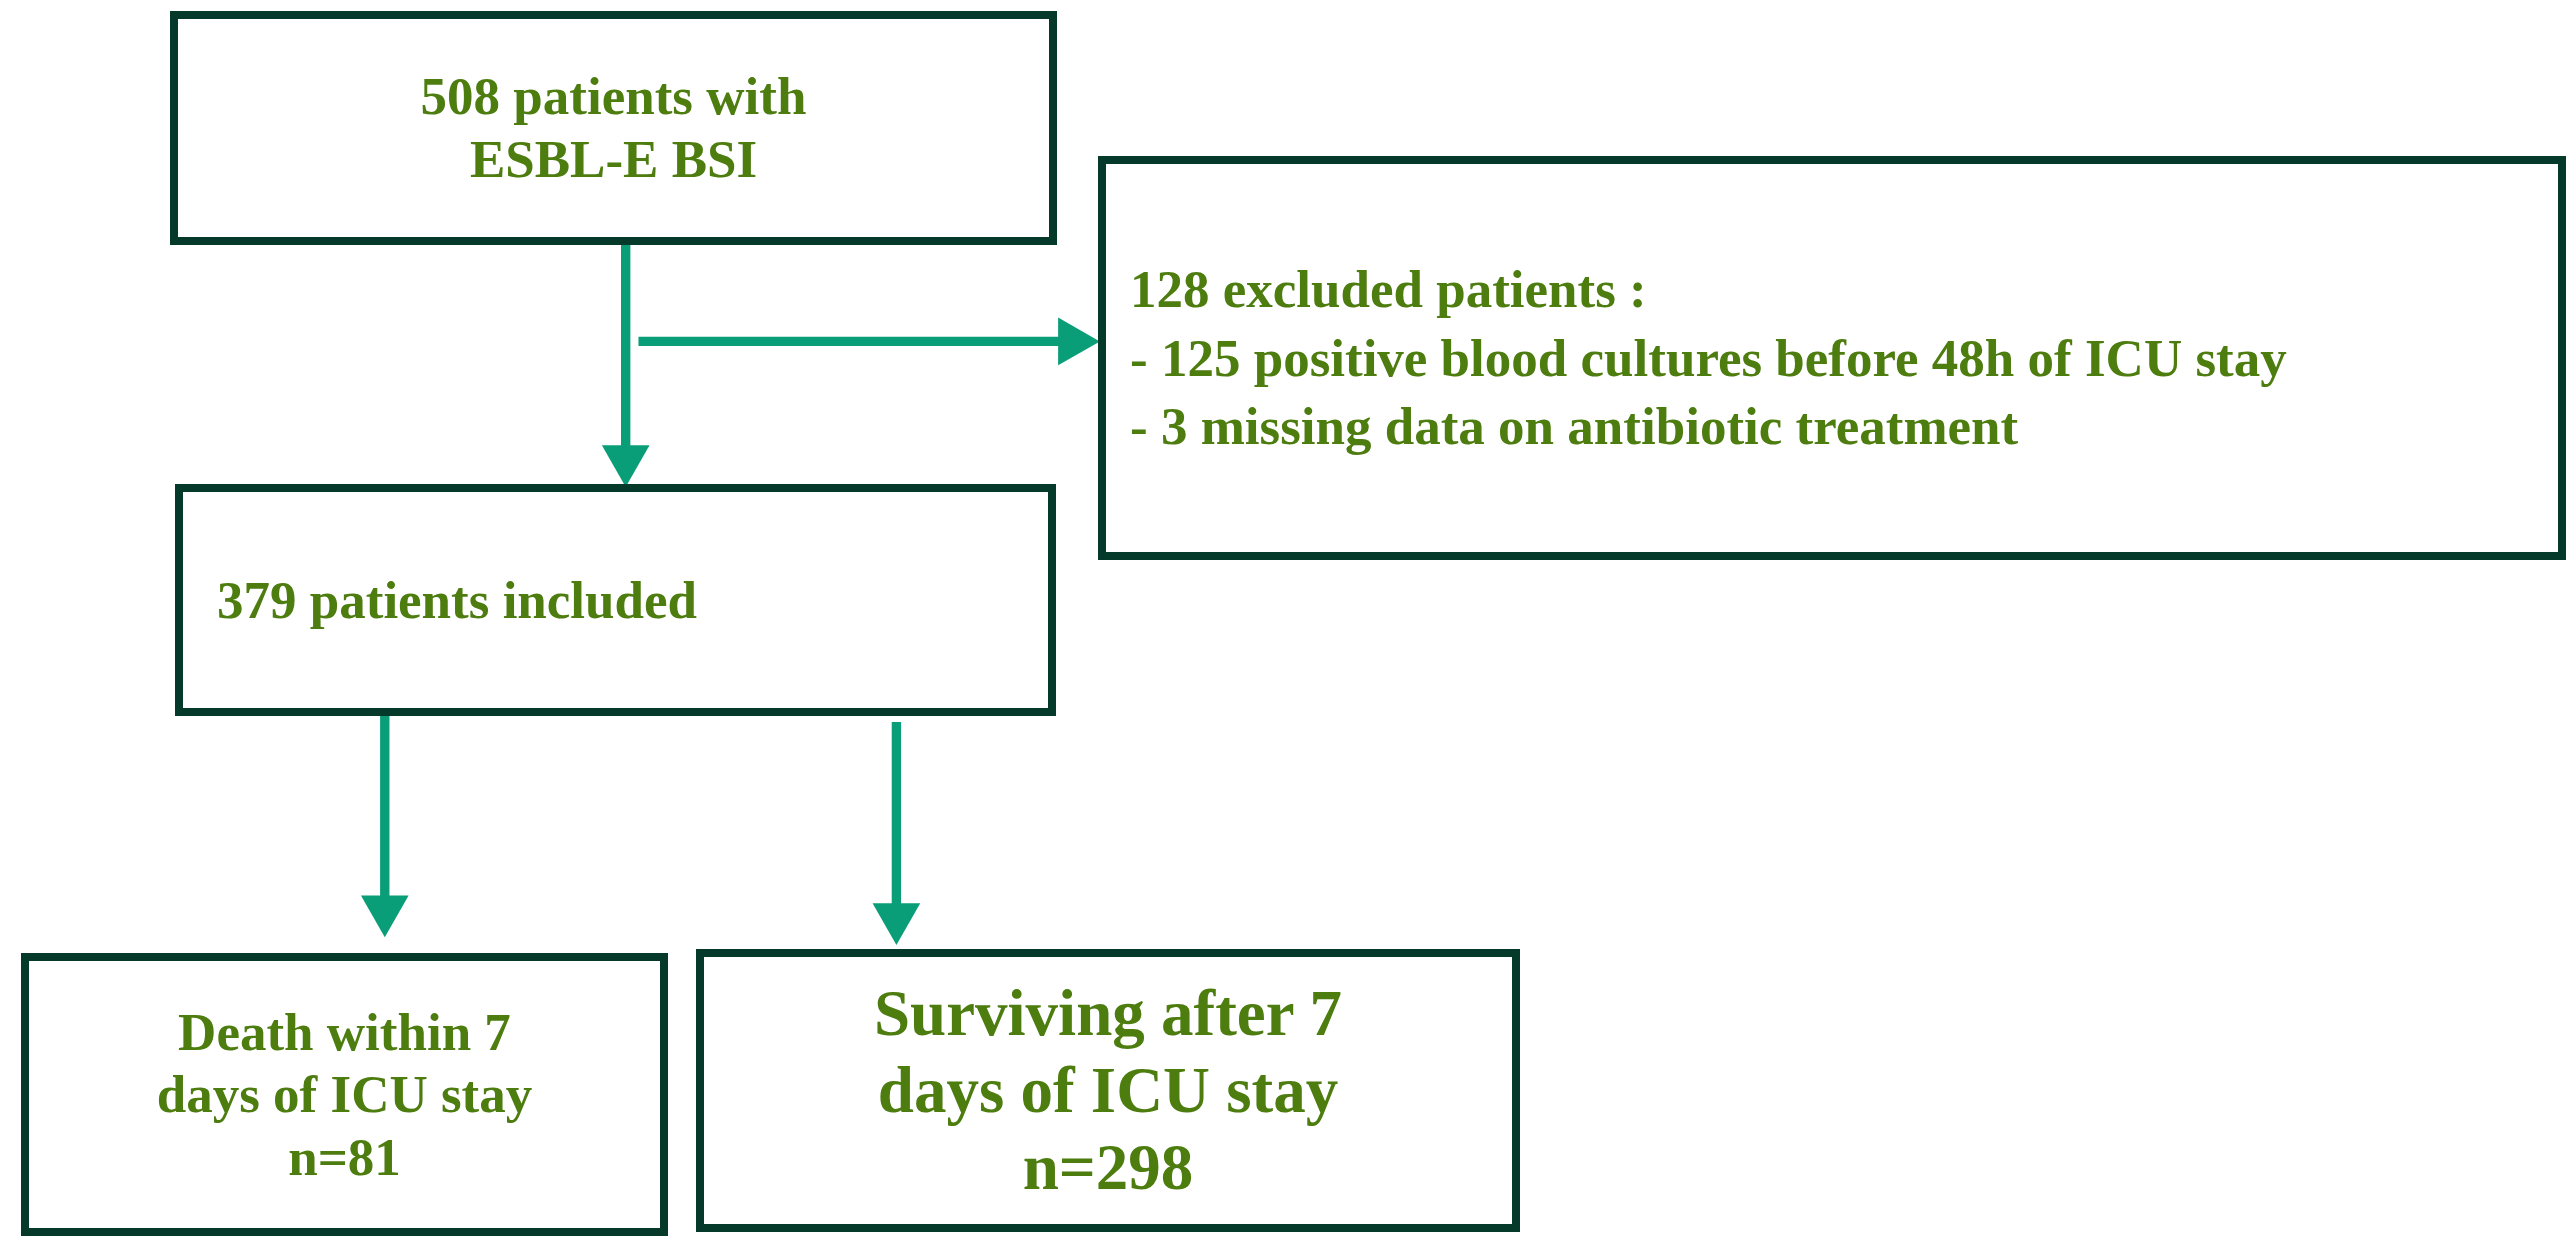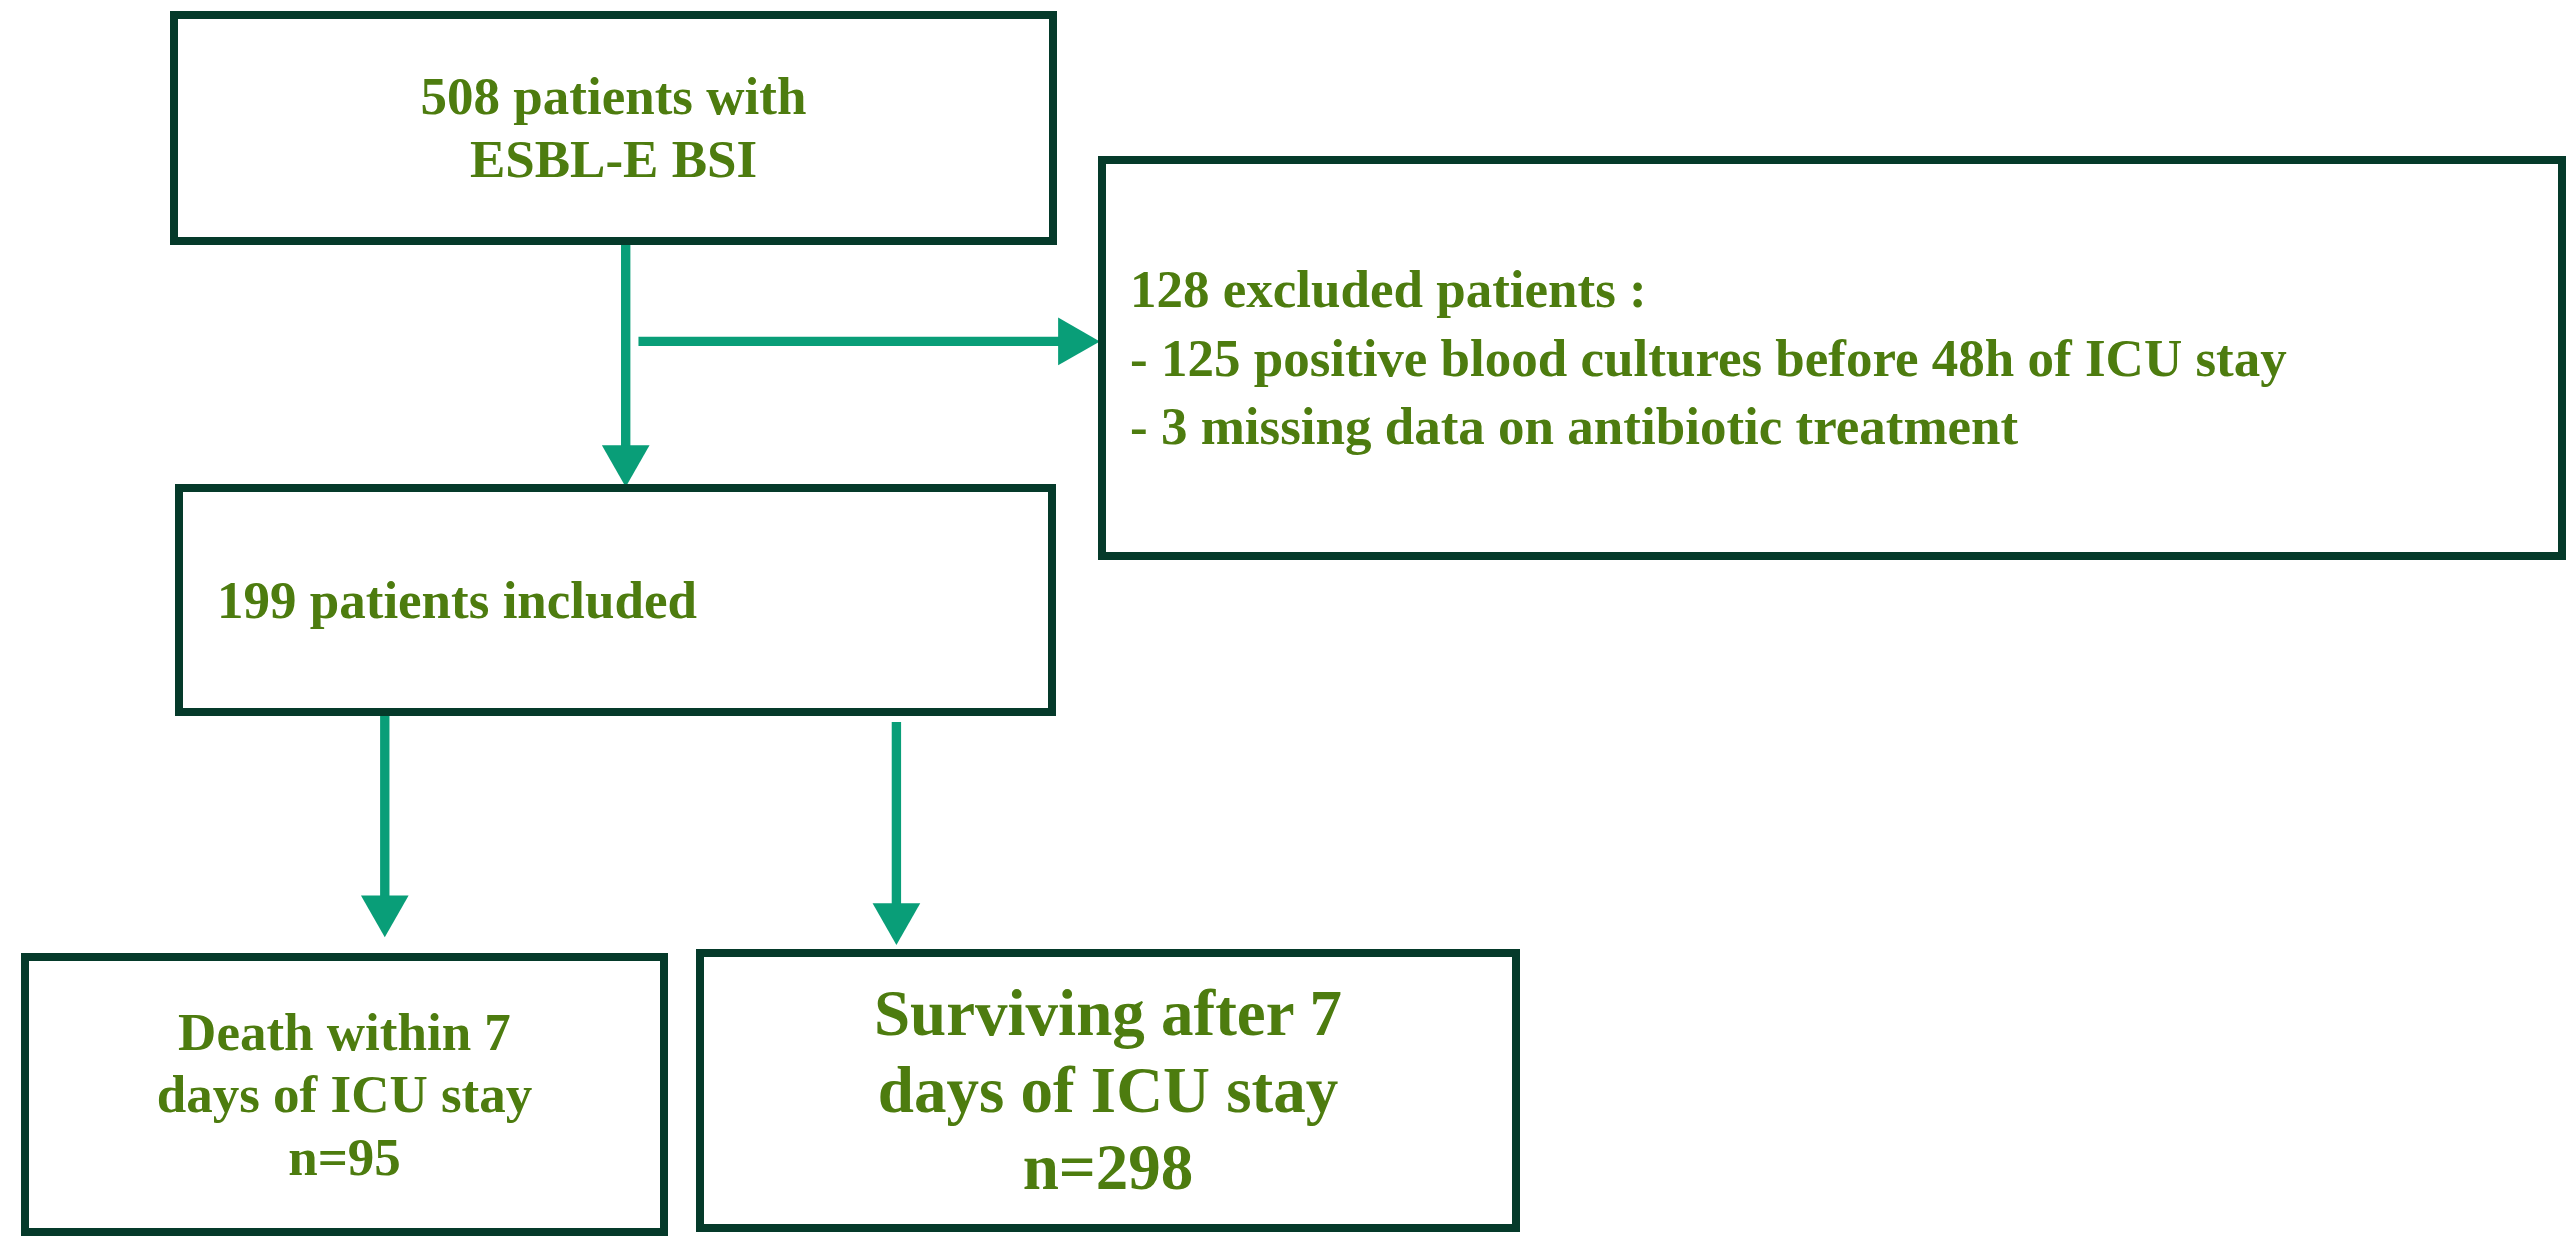--- a/index.html
+++ b/index.html
@@ -112,27 +112,27 @@
 ESBL-E BSI</span>
   </div>
 
   <div class="node" id="node-excluded">
     <span class="txt">128 excluded patients :
 - 125 positive blood cultures before 48h of  ICU stay
 - 3 missing data on antibiotic treatment</span>
   </div>
 
   <div class="node" id="node-included">
-    <span class="txt">199 patients included</span>
+    <span class="txt">379 patients included</span>
   </div>
 
   <div class="node" id="node-death">
     <span class="txt">Death within 7
 days of ICU stay
-n=95</span>
+n=81</span>
   </div>
 
   <div class="node" id="node-survive">
     <span class="txt">Surviving after 7
 days of ICU stay
 n=298</span>
   </div>
 
 </div>
 

